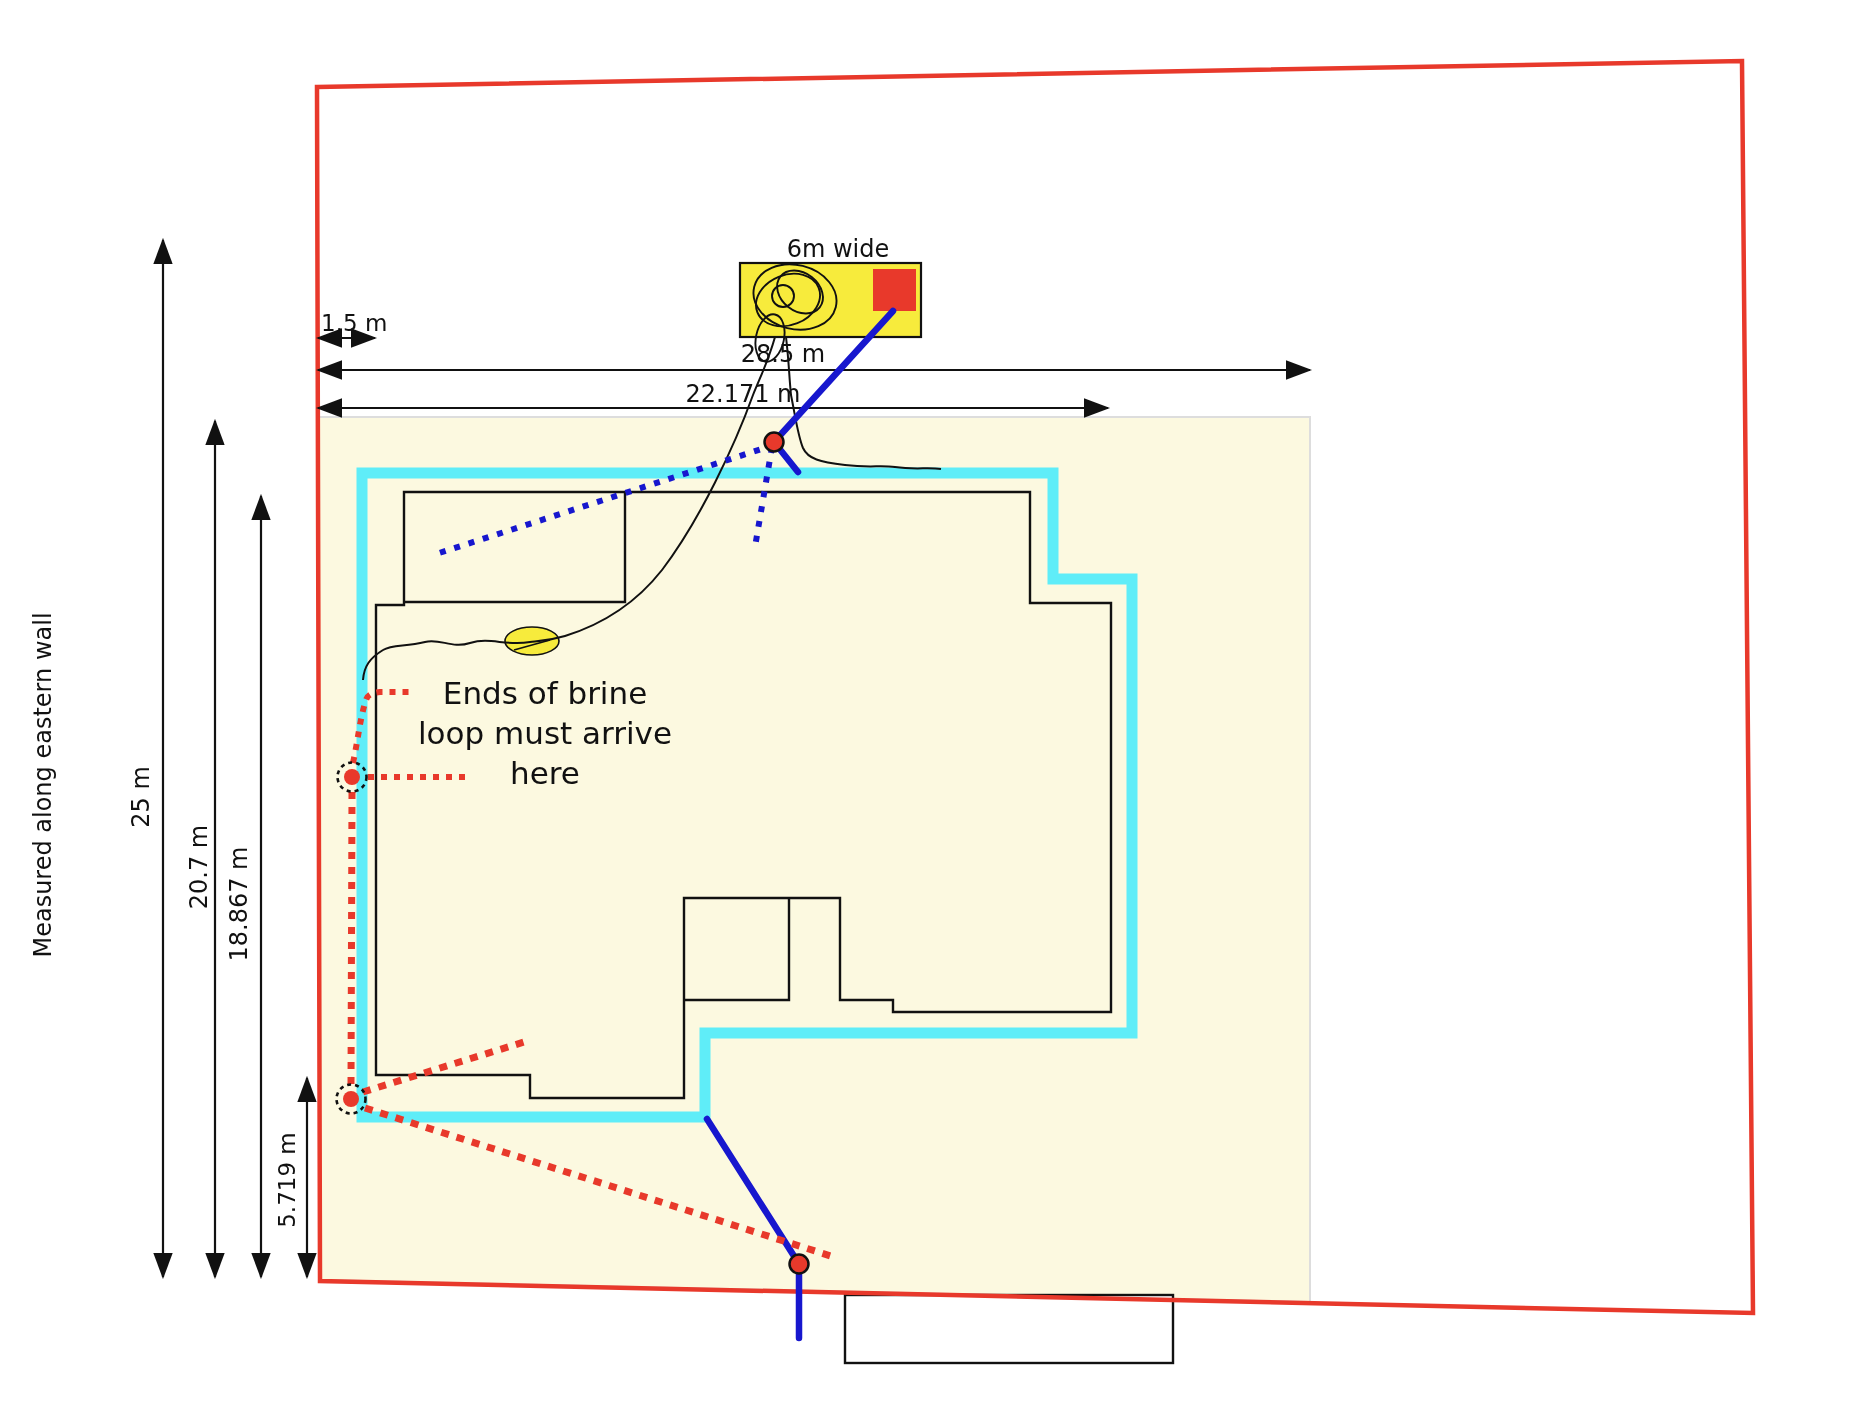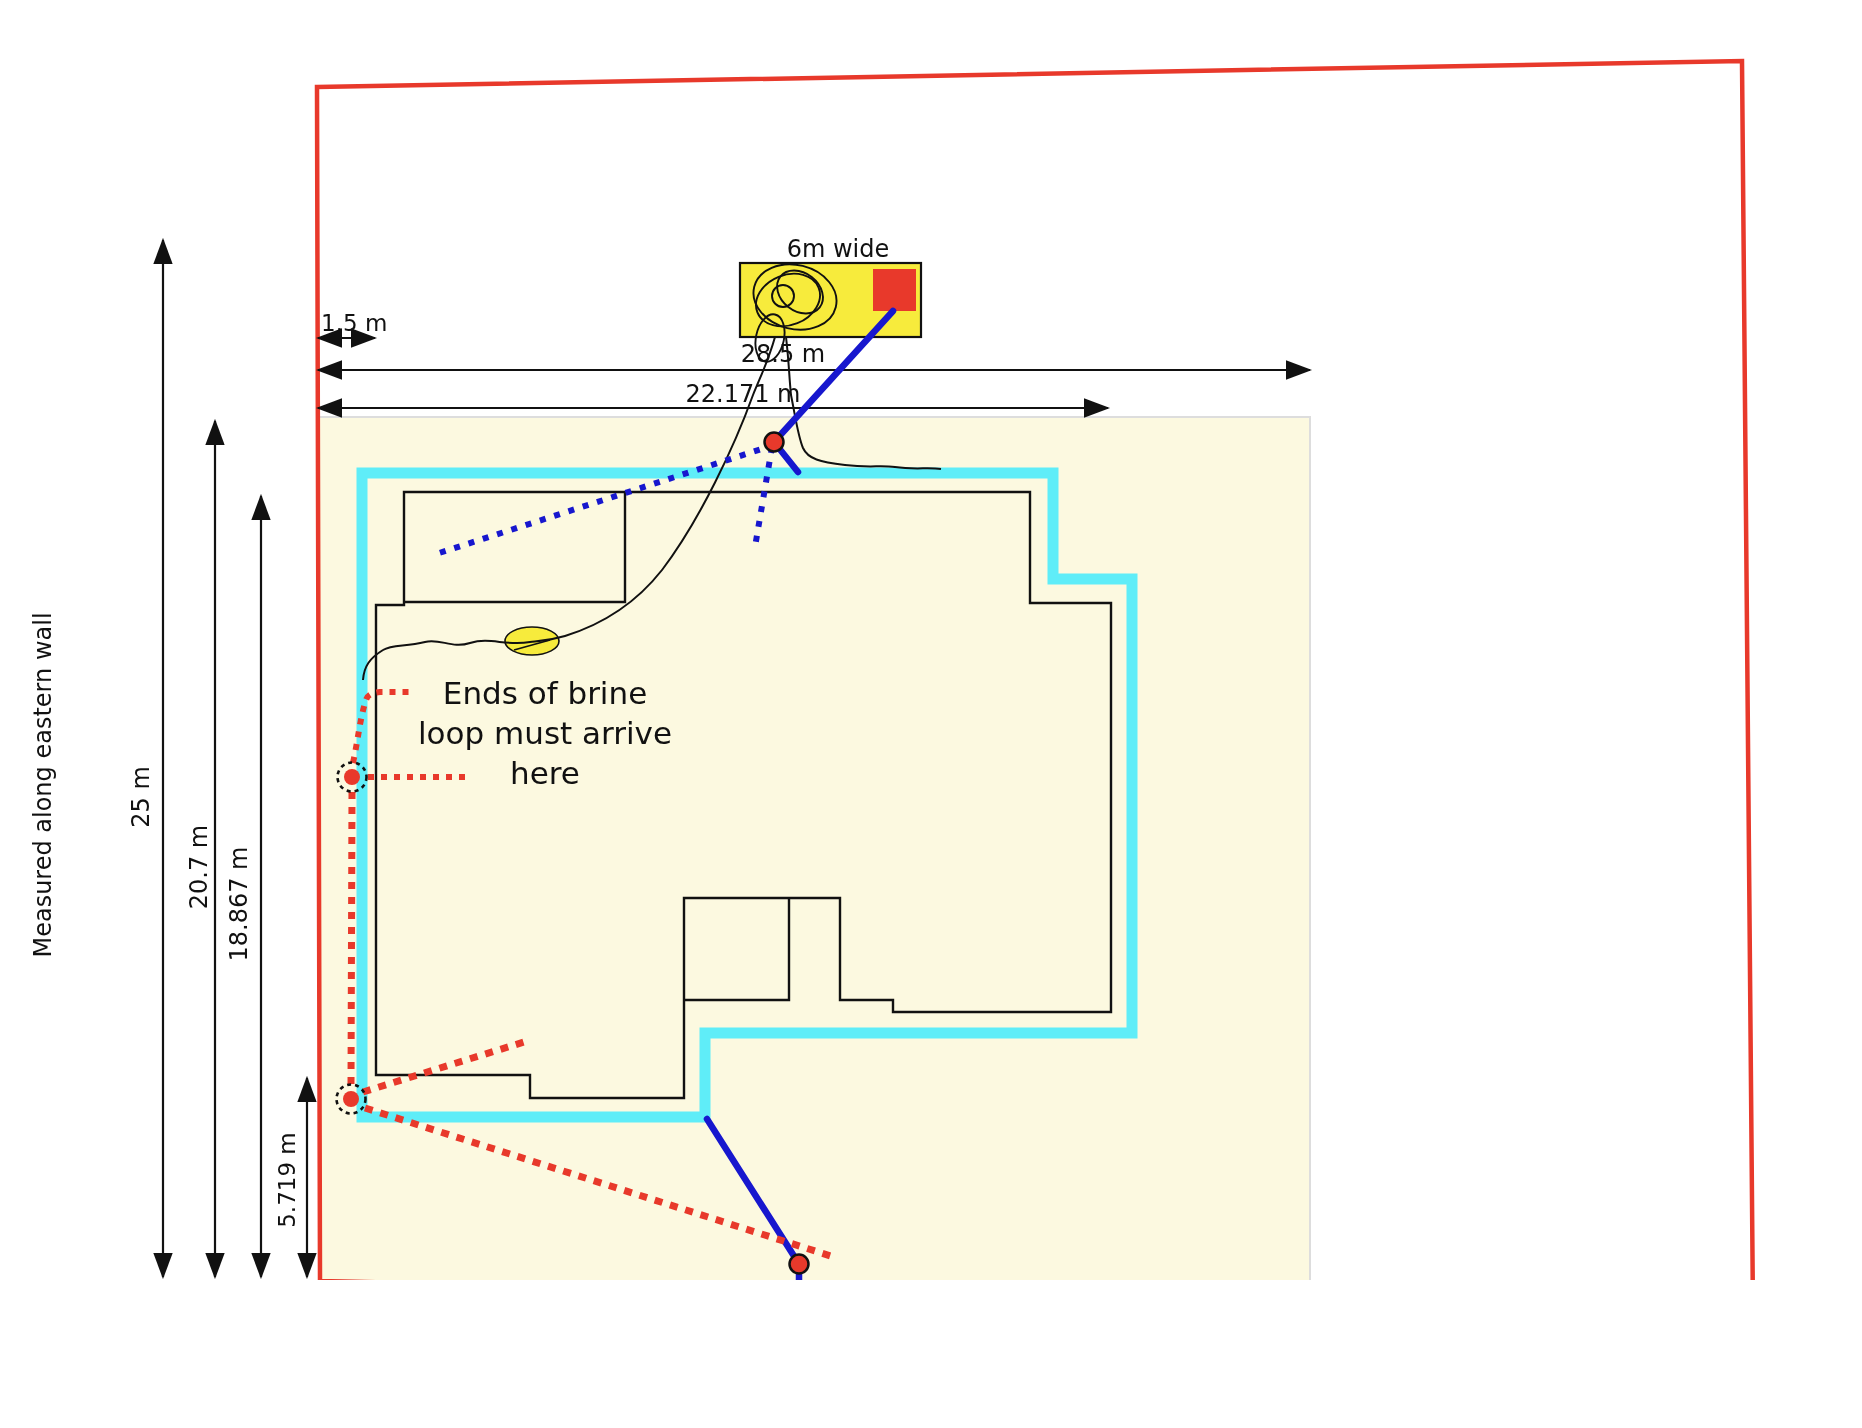--- a/index.html
+++ b/index.html
@@ -1,16 +1,16 @@
 <!DOCTYPE html>
 <html><head>
 <meta charset="utf-8">
 <style>
   html,body{margin:0;padding:0;background:#ffffff;}
-  .stage{position:relative;width:1862px;height:1280px;background:#ffffff;overflow:hidden;
+  .stage{position:relative;width:1862px;height:1428px;background:#ffffff;overflow:hidden;
          font-family:"DejaVu Sans", sans-serif;}
   svg{position:absolute;left:0;top:0;}
   text{font-family:"DejaVu Sans", sans-serif;fill:#111;}
 </style>
 </head>
 <body>
 
 <div class="stage">
 <svg width="1862" height="1428" viewBox="0 0 1862 1428">
   <defs>

